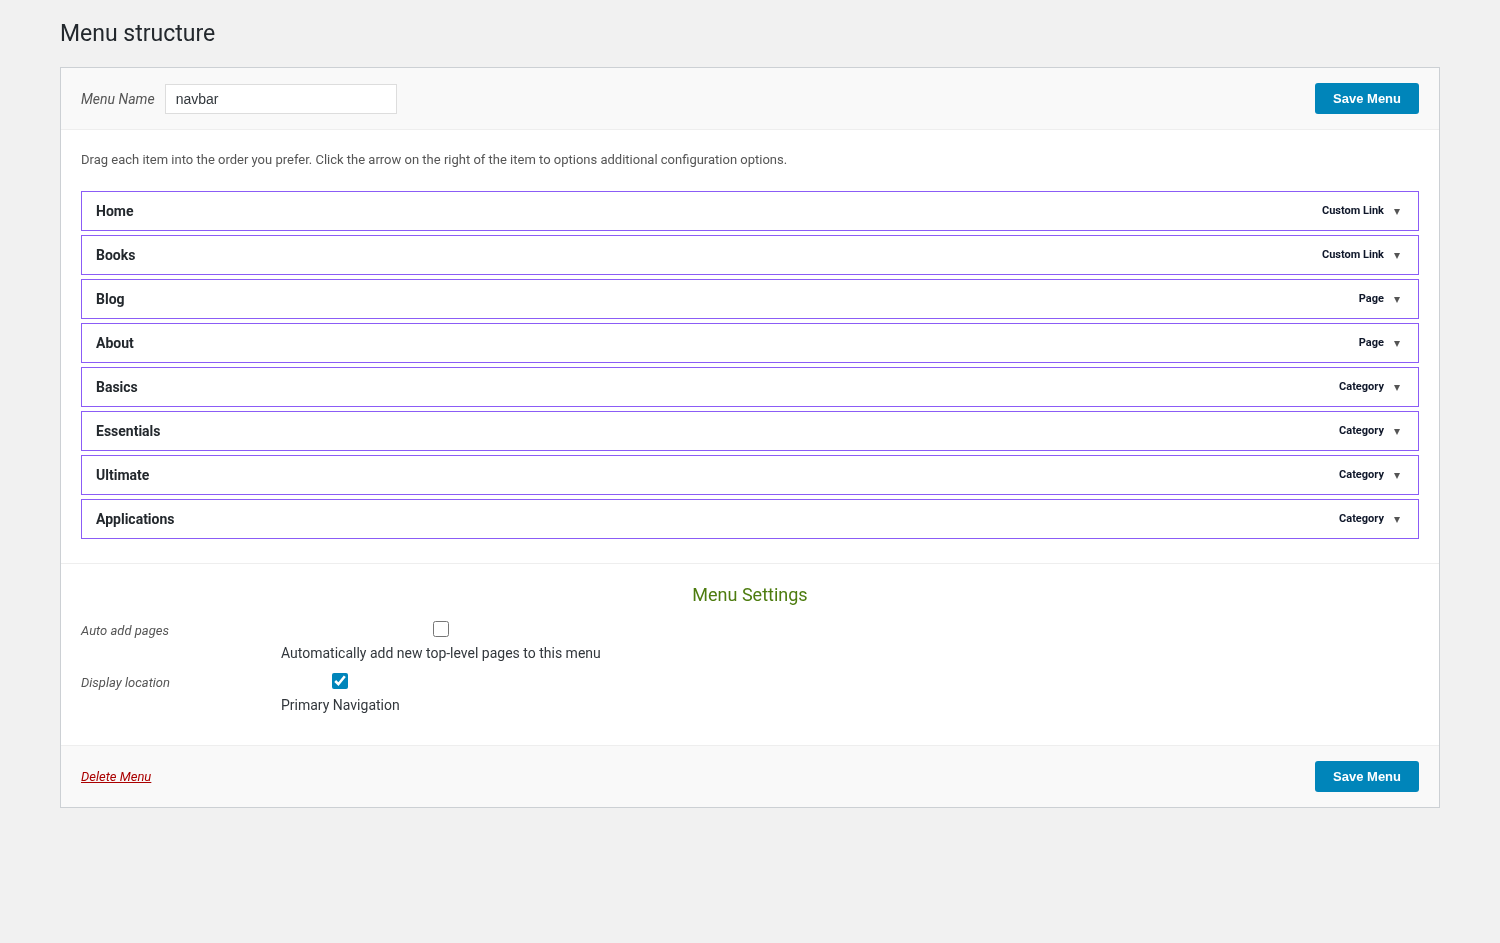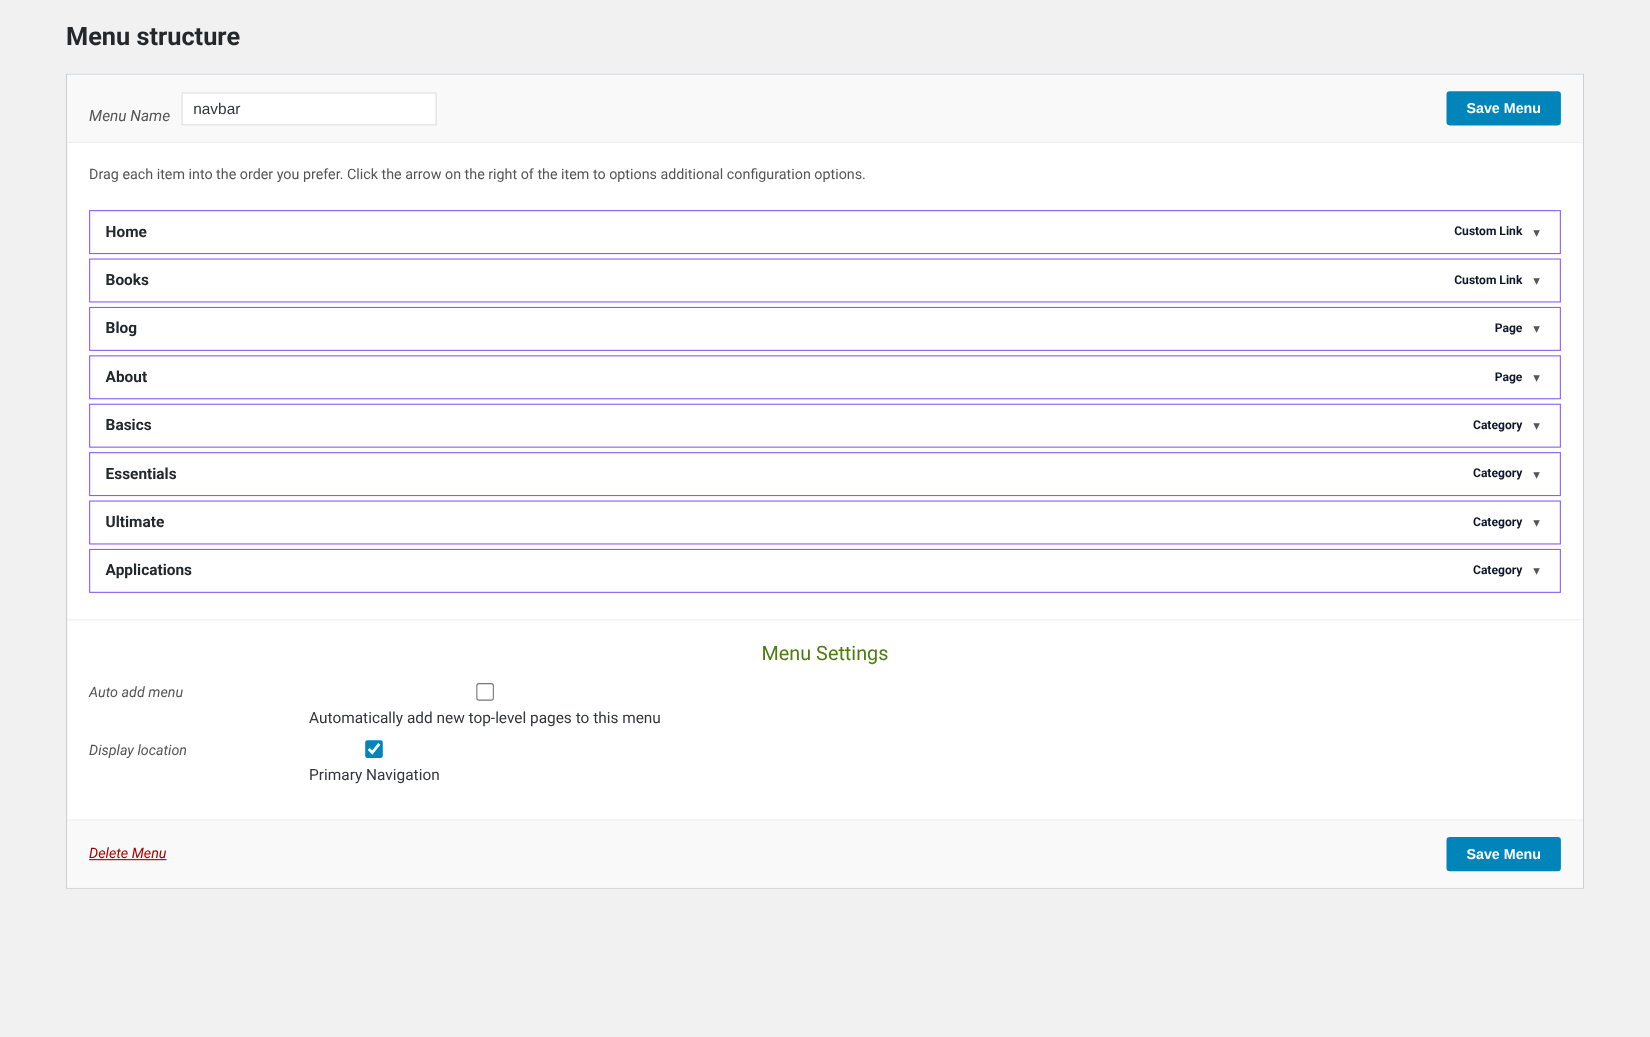--- a/index.html
+++ b/index.html
@@ -18,21 +18,21 @@
       width: 1500px;
     }
 
     .page-wrapper {
       max-width: 1380px;
       margin: 0 auto;
     }
 
     .page-title {
       font-size: 23px;
-      font-weight: 700;
+      font-weight: 400;
       color: #23282d;
       margin-bottom: 20px;
     }
 
     .menu-structure-panel {
       background: #fff;
       border: 1px solid #ccd0d4;
       padding: 0;
     }
 
@@ -47,21 +47,21 @@
 
     .menu-name-label {
       font-style: italic;
       color: #555;
       margin-right: 10px;
       white-space: nowrap;
     }
 
     .menu-name-left {
       display: flex;
-      align-items: flex-end;
+      align-items: center;
     }
 
     .menu-name-input {
       border: 1px solid #ddd;
       padding: 6px 10px;
       font-size: 14px;
       color: #32373c;
       width: 232px;
       outline: none;
     }
@@ -267,21 +267,21 @@
         <span class="menu-item-type">Category</span>
         <span class="menu-item-arrow">▾</span>
       </div>
     </div>
       </div>
 
     <div class="menu-settings-section">
       <h2 class="menu-settings-title">Menu Settings</h2>
 
       <div class="settings-row">
-        <span class="settings-label">Auto add menu</span>
+        <span class="settings-label">Auto add pages</span>
         <div class="settings-control">
           <input type="checkbox" id="auto-add-pages" style="">
           <label for="auto-add-pages">Automatically add new top-level pages to this menu</label>
         </div>
       </div>
 
       <div class="settings-row">
         <span class="settings-label">Display location</span>
         <div class="settings-control">
           <input type="checkbox" id="display-location" class="checkbox-checked" checked="" style="">

